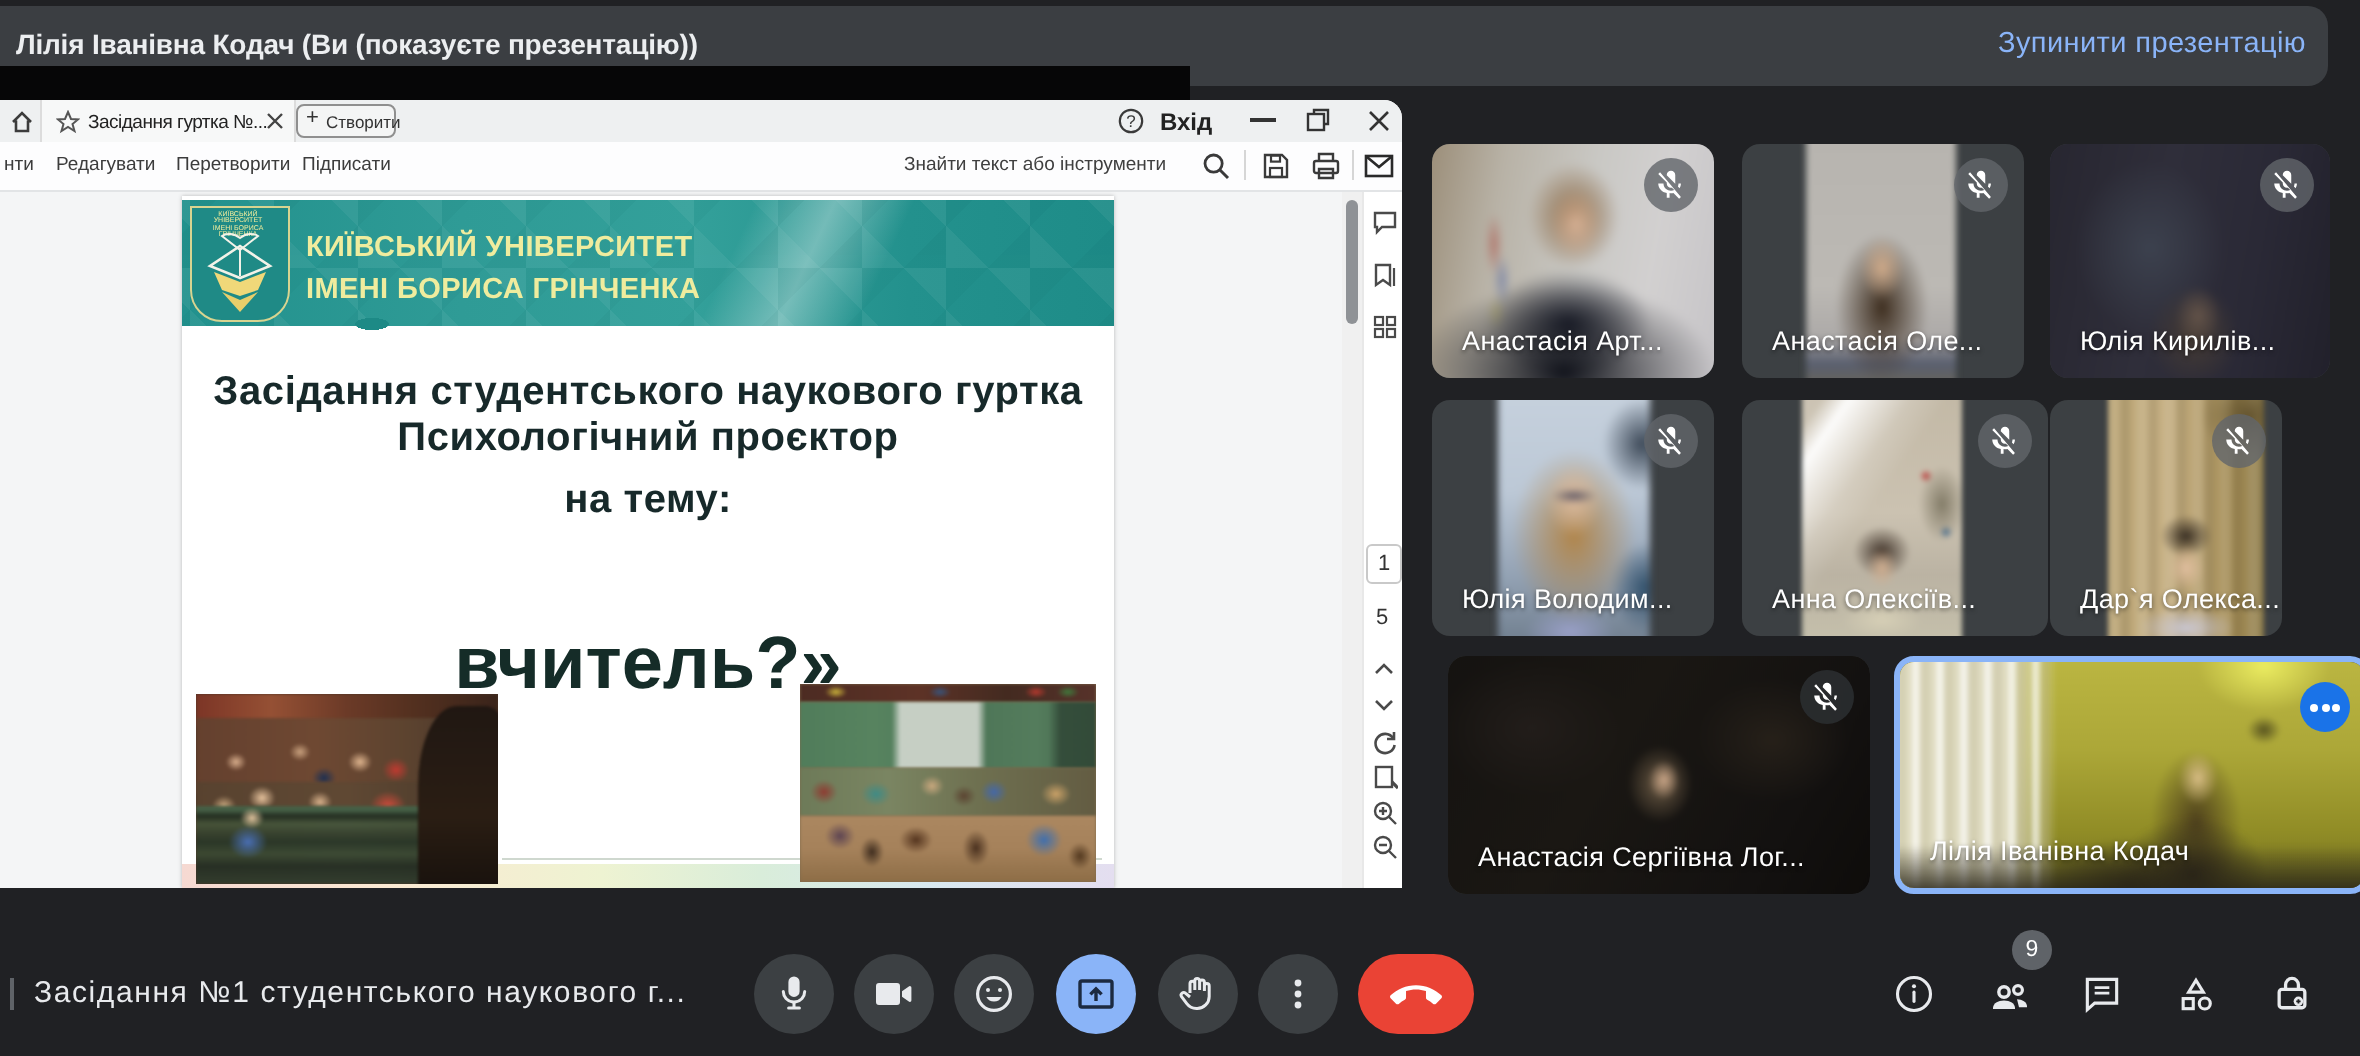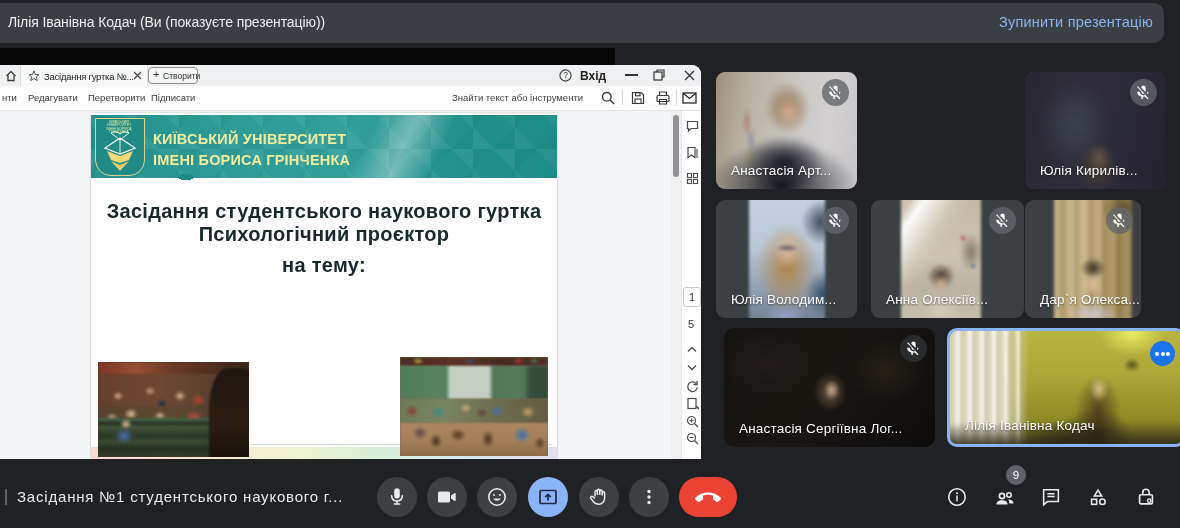--- a/index.html
+++ b/index.html
@@ -1,24 +1,24 @@
 <!DOCTYPE html>
 <html><head>
 <meta charset="utf-8">
 <style>
   html,body{margin:0;padding:0;}
   body{width:1180px;height:528px;overflow:hidden;background:#202124;font-family:"Liberation Sans",sans-serif;}
   .abs{position:absolute;}
   #stage{position:relative;width:1180px;height:528px;background:#202124;overflow:hidden;}
   
   #topbar{left:-10px;top:3px;width:1174px;height:40px;background:#3b3e42;border-radius:0 10px 10px 0;}
-  #topbar .tl{position:absolute;left:18px;top:11px;font-size:14px;font-weight:normal;color:#eceef0;letter-spacing:-.1px;}
+  #topbar .tl{position:absolute;left:18px;top:11px;font-size:14px;font-weight:bold;color:#eceef0;letter-spacing:-.1px;}
   #topbar .tr{position:absolute;right:11px;top:11px;font-size:14.5px;font-weight:500;color:#8ab4f8;letter-spacing:.2px;}
   
-  #share{left:0;top:48px;width:595px;height:411px;background:#060607;padding-left:20px;}
+  #share{left:0;top:33px;width:595px;height:411px;background:#060607;}
   #bwin{left:0;top:17px;width:701px;height:394px;background:#f4f5f6;border-radius:0 9px 0 0;overflow:hidden;}
   #tabbar{left:0;top:0;width:701px;height:21px;background:#eef0f1;}
   #menubar{left:0;top:21px;width:701px;height:24px;background:#fdfdfe;border-bottom:1px solid #e2e4e6;}
   .mitem{position:absolute;top:6px;font-size:9.5px;color:#3c3c3c;}
   
   #docarea{left:0;top:46px;width:671px;height:348px;background:#f4f5f6;}
   #page{left:91px;top:2px;width:466px;height:346px;background:#ffffff;box-shadow:0 0 2px rgba(0,0,0,.25);overflow:hidden;}
   #bannerpattern{left:0;top:2px;width:466px;height:63px;opacity:.2;background:
       linear-gradient(45deg, rgba(255,255,255,.28) 25%, rgba(255,255,255,0) 25.5%, rgba(255,255,255,0) 74.5%, rgba(255,255,255,.28) 75%),
       linear-gradient(-45deg, rgba(10,80,78,.22) 25%, rgba(0,0,0,0) 25.5%, rgba(0,0,0,0) 74.5%, rgba(10,80,78,.22) 75%);
@@ -253,20 +253,21 @@
               <path d="M19 11 L19 25" stroke="#f2f2e8" stroke-width="1"></path>
               <path d="M6 23 L19 28 L32 23 L28 32 L19 35 L10 32 Z" fill="#f0d879"></path>
               <path d="M10 33 L19 43 L28 33 L19 37 Z" fill="#e8ce6a"></path>
             </svg>
           </div>
 
           <div class="abs" style="left:81px;top:61px;width:28px;height:9px;background:radial-gradient(ellipse 14px 5px at 14px 3px,#1d8a86 60%,rgba(29,138,134,0) 61%);"></div>
 
           <div class="abs" style="left:0;top:87px;width:466px;text-align:center;font-weight:bold;font-size:20px;line-height:22.5px;letter-spacing:.3px;color:#17292a;">Засідання студентського наукового гуртка<br>Психологічний проєктор</div>
           <div class="abs" style="left:0;top:141px;width:466px;text-align:center;font-weight:bold;font-size:20px;letter-spacing:.3px;color:#17292a;">на тему:</div>
+          <div class="abs" style="left:0;top:214px;width:466px;text-align:center;font-weight:bold;font-size:37px;line-height:39px;color:#152c28;">вчитель?»</div>
 
           <div class="abs" id="photoL" style="left:7px;top:249px;width:151px;height:95px;">
               <div class="l1"></div>
               <div class="l2"></div>
               <div class="l3"></div>
               <div class="l4"></div>
               <div class="blk"></div>
             </div>
 
           <div class="abs" id="photoR" style="left:309px;top:244px;width:148px;height:99px;">
@@ -324,20 +325,29 @@
   <div class="tile" style="left:716px;top:72px;width:141px;height:117px;">
     <div class="abs v1" style="inset:-8px;"></div>
     <div class="name">Анастасія Арт...</div>
     <div class="micoff">
         <svg width="17" height="17" viewBox="0 0 24 24" fill="#fff">
           <path d="M19 11h-1.7c0 .74-.16 1.43-.43 2.05l1.23 1.23c.56-.98.9-2.09.9-3.28zm-4.02.17c0-.06.02-.11.02-.17V5c0-1.66-1.34-3-3-3S9 3.34 9 5v.18l5.98 5.99zM4.27 3L3 4.27l6.01 6.01V11c0 1.66 1.33 3 2.99 3 .22 0 .44-.03.65-.08l1.66 1.66c-.71.33-1.5.52-2.31.52-2.76 0-5.3-2.1-5.3-5.1H3c0 3.41 2.72 6.23 6 6.72V21h2v-3.28c.89.18 1.82.17 2.72-.06l4.01 4.01L19 20.4 4.27 3z"></path>
         </svg>
       </div>
   </div>
 
+  <div class="tile" style="left:871px;top:72px;width:141px;height:117px;">
+    <div class="abs v2" style="left:32px;top:-6px;width:75px;height:129px;"></div>
+    <div class="name">Анастасія Оле...</div>
+    <div class="micoff">
+        <svg width="17" height="17" viewBox="0 0 24 24" fill="#fff">
+          <path d="M19 11h-1.7c0 .74-.16 1.43-.43 2.05l1.23 1.23c.56-.98.9-2.09.9-3.28zm-4.02.17c0-.06.02-.11.02-.17V5c0-1.66-1.34-3-3-3S9 3.34 9 5v.18l5.98 5.99zM4.27 3L3 4.27l6.01 6.01V11c0 1.66 1.33 3 2.99 3 .22 0 .44-.03.65-.08l1.66 1.66c-.71.33-1.5.52-2.31.52-2.76 0-5.3-2.1-5.3-5.1H3c0 3.41 2.72 6.23 6 6.72V21h2v-3.28c.89.18 1.82.17 2.72-.06l4.01 4.01L19 20.4 4.27 3z"></path>
+        </svg>
+      </div>
+  </div>
 
   <div class="tile" style="left:1025px;top:72px;width:140px;height:117px;">
     <div class="abs v3" style="inset:-8px;"></div>
     <div class="name">Юлія Кирилів...</div>
     <div class="micoff">
         <svg width="17" height="17" viewBox="0 0 24 24" fill="#fff">
           <path d="M19 11h-1.7c0 .74-.16 1.43-.43 2.05l1.23 1.23c.56-.98.9-2.09.9-3.28zm-4.02.17c0-.06.02-.11.02-.17V5c0-1.66-1.34-3-3-3S9 3.34 9 5v.18l5.98 5.99zM4.27 3L3 4.27l6.01 6.01V11c0 1.66 1.33 3 2.99 3 .22 0 .44-.03.65-.08l1.66 1.66c-.71.33-1.5.52-2.31.52-2.76 0-5.3-2.1-5.3-5.1H3c0 3.41 2.72 6.23 6 6.72V21h2v-3.28c.89.18 1.82.17 2.72-.06l4.01 4.01L19 20.4 4.27 3z"></path>
         </svg>
       </div>
   </div>

